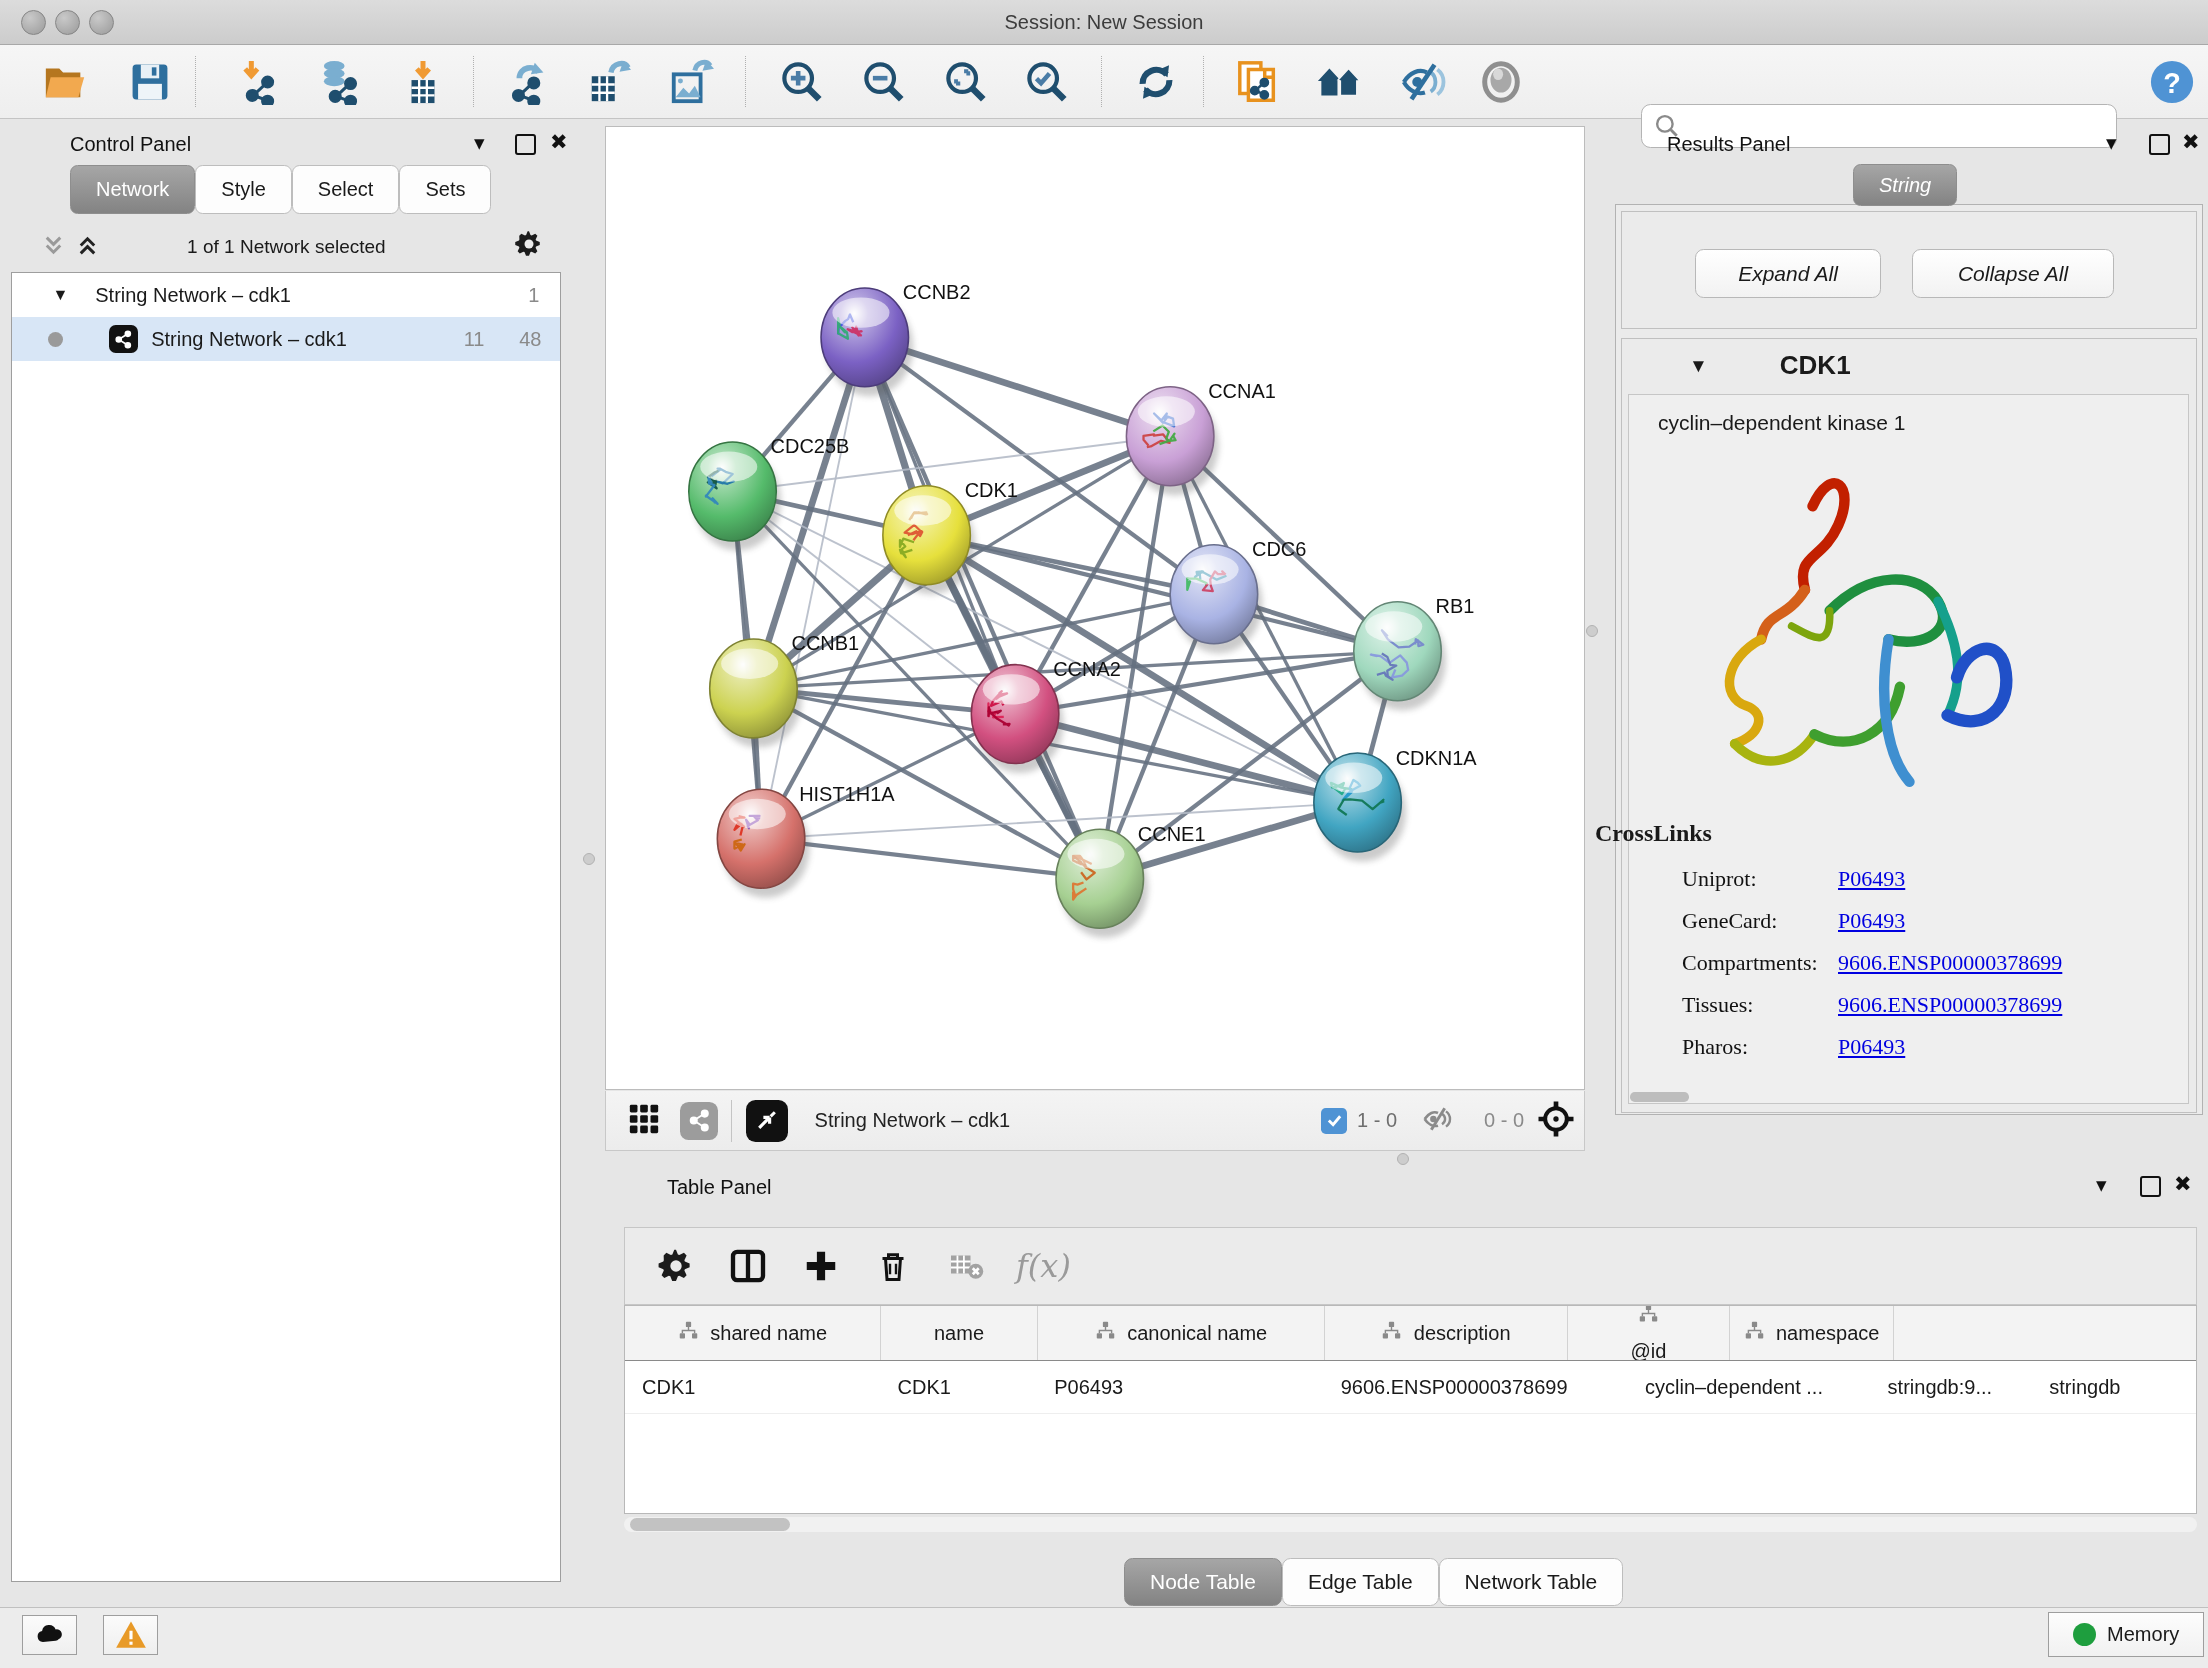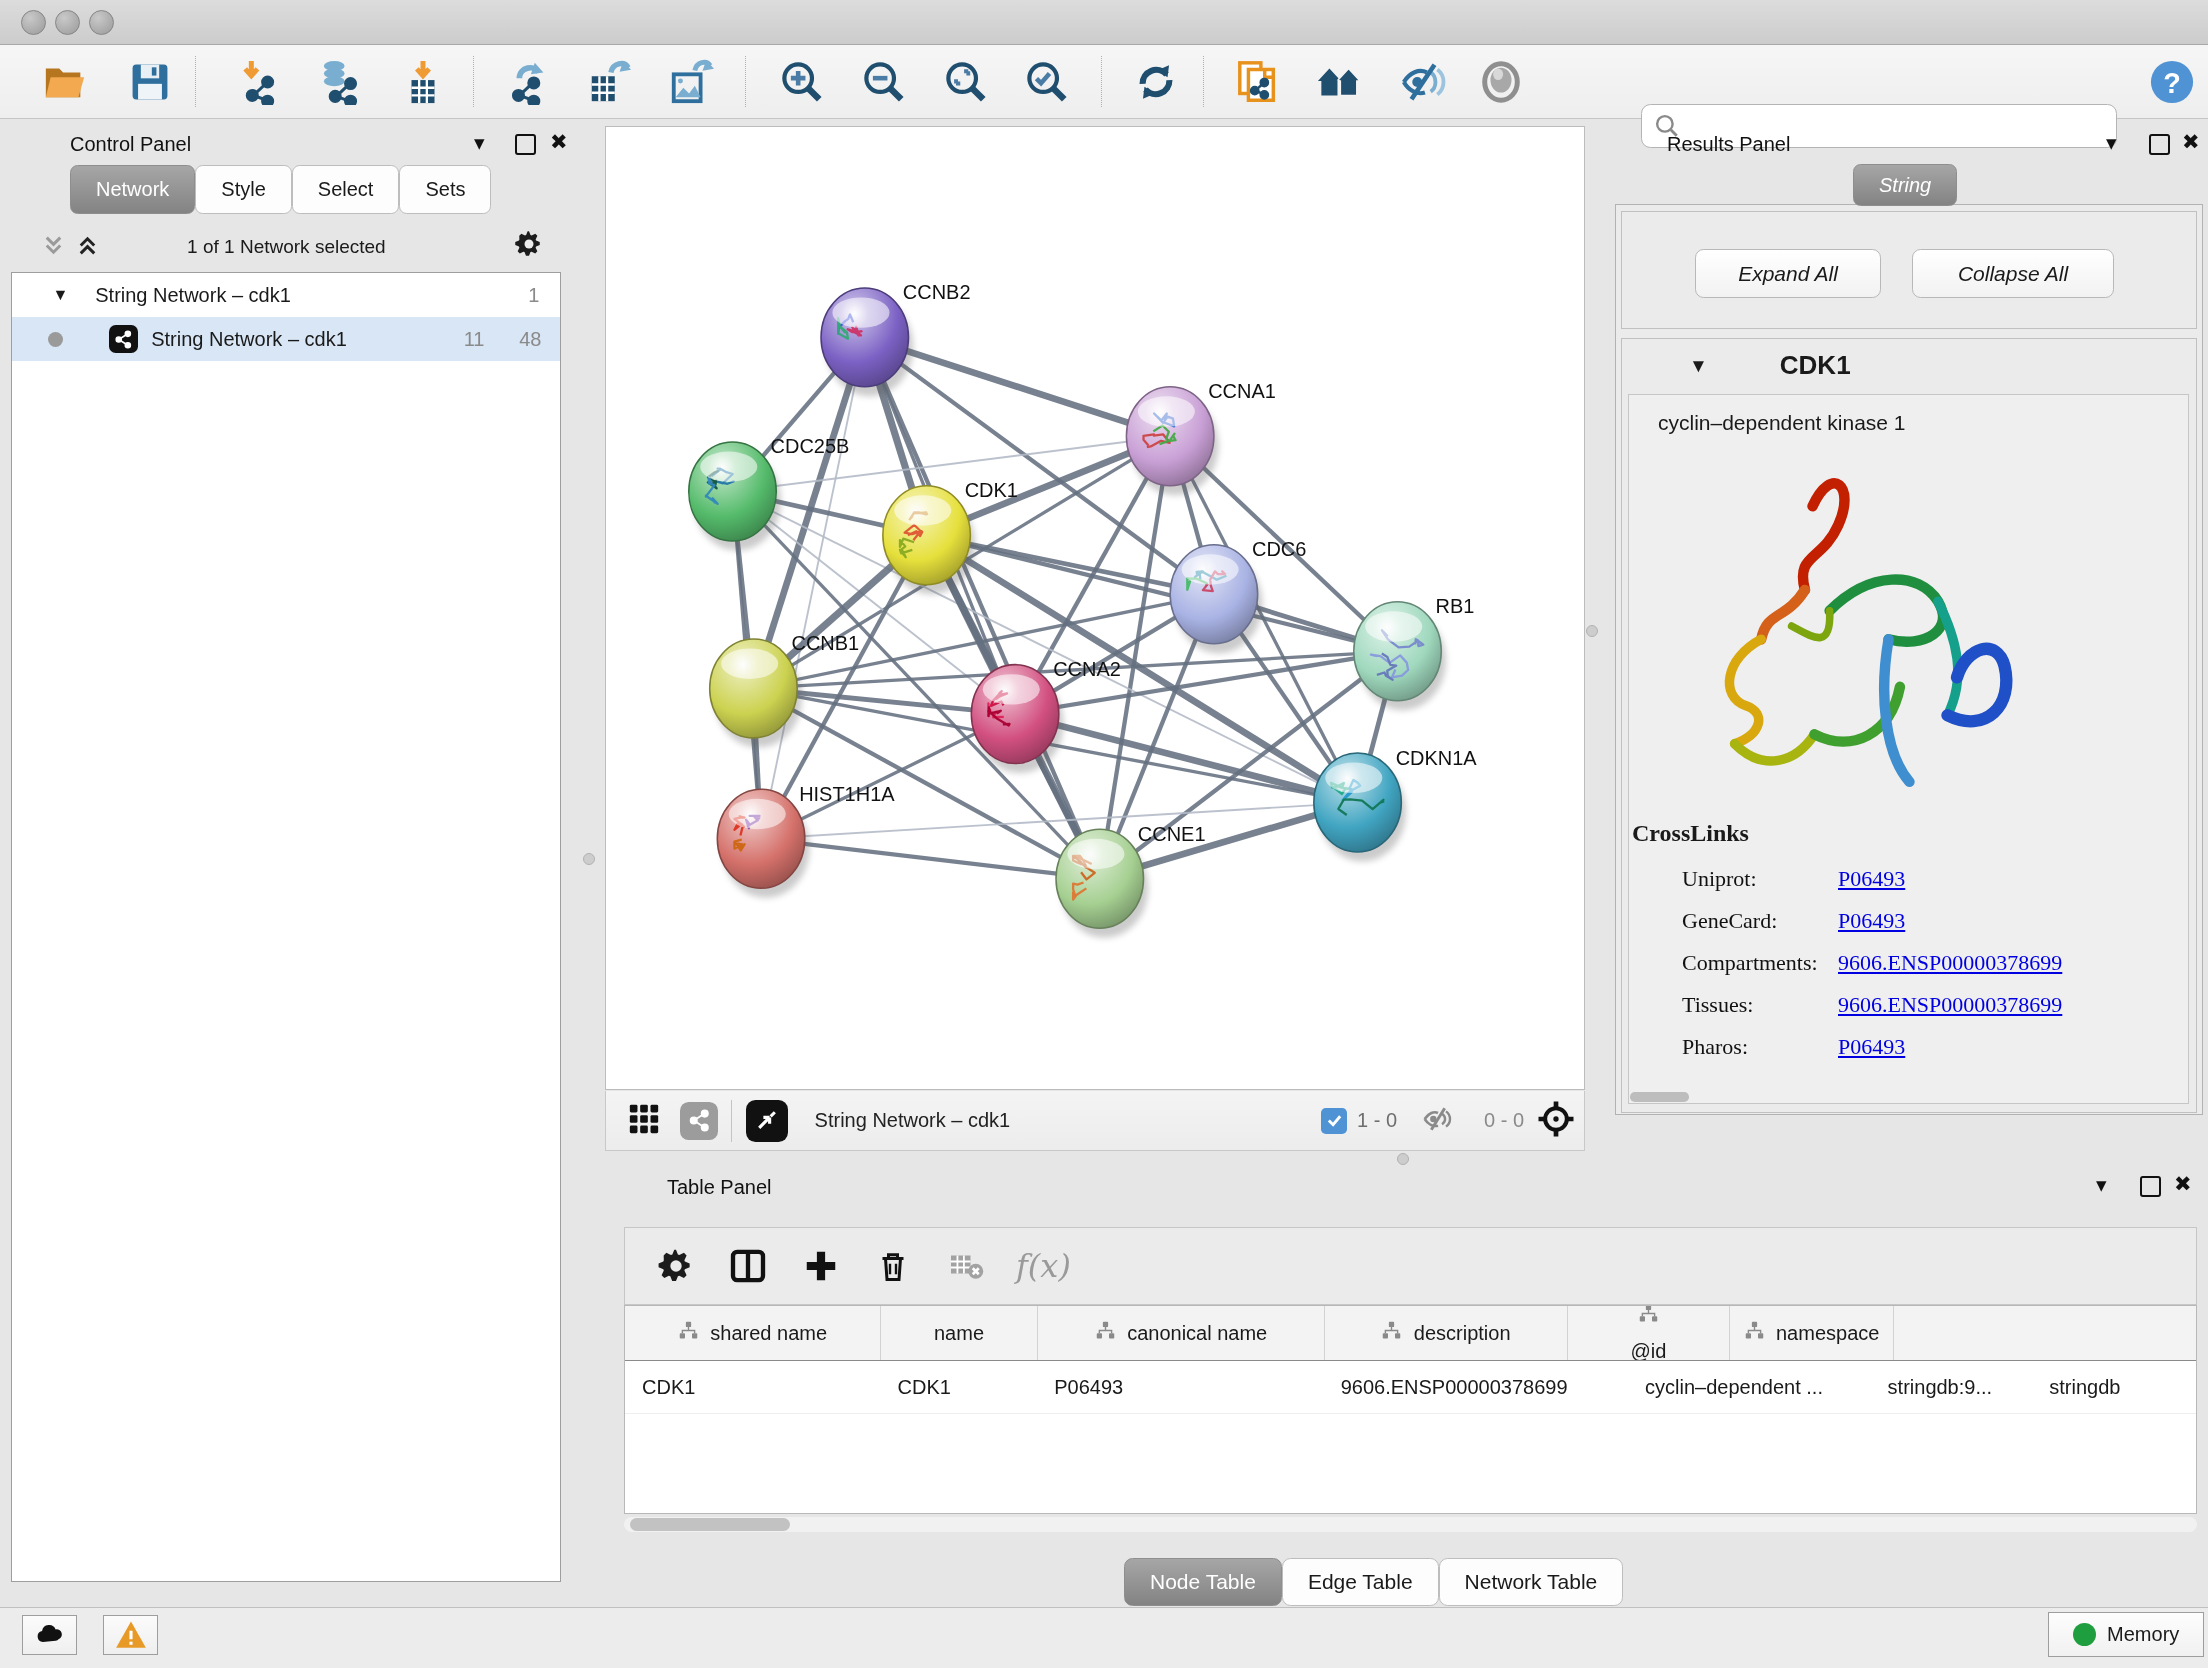--- a/index.html
+++ b/index.html
@@ -62,21 +62,21 @@
     border-radius:8.6px; font-size:21px; display:inline-flex; align-items:center; justify-content:center;font-style:italic; }
   #expand-all { left:1695px; width:186px; } #collapse-all { left:1912px; width:202px; }
   #rp-entry { left:1621px; top:338px; width:576px; height:775px; background:#ebebeb; border:1px solid #c0c0c0; }
   #rp-entry-head { left:1621px; top:338px; width:576px; height:55px; display:flex; align-items:center; }
   #rp-entry-name { font-size:26px; font-weight:bold; margin-left:72px; }
   #rp-entry-arrow { margin-left:68px; font-size:19px; }
   #rp-inner { left:1628px; top:394px; width:561px; height:710px; background:#efefef; border:1px solid #c6c6c6; }
   #rp-desc { left:1658px; top:411px; font-size:21px; }
   #protein-img { left:1670px; top:447px; }
   .serif { font-family:"Liberation Serif","DejaVu Serif",serif; }
-  #crosslinks-title { left:1632px; top:820px; font-size:24px; font-weight:bold;text-align:center; }
+  #crosslinks-title { left:1595px; top:820px; font-size:24px; font-weight:bold;text-align:center; }
   #crosslinks-rows { left:1682px; top:858px; width:495px; }
   .xl-row { height:42px; display:flex; align-items:center; font-size:22px; }
   .xl-label { width:156px; color:#111; }
   .xl-link { color:#0000e0; text-decoration:underline; }
   #rp-thumb { left:1630px; top:1092px; width:59px; height:9.5px; background:#bdbdbd; border-radius:4.8px; }
 
   
   #tp-title { left:624px; top:1176px; }
   #tp-ctl-arrow { left:2096px; top:1174px; } #tp-ctl-box { left:2140px; top:1176px; } #tp-ctl-close { left:2174px; top:1173px; }
   #tp-toolbar { left:624px; top:1227px; width:1573px; height:78px; background:#ebebeb;
@@ -102,20 +102,21 @@
     border:1.9px solid #9e9e9e; display:flex; align-items:center; justify-content:center; gap:11.4px; font-size:20px; }
   #memory-dot { width:23px; height:23px; border-radius:50%; }
 </style>
 </head>
 <body>
 
 <div id="titlebar" class="abs">
   <div class="traffic abs" style="left:21px"></div>
   <div class="traffic abs" style="left:55px"></div>
   <div class="traffic abs" style="left:89px"></div>
+  <div id="win-title" class="abs">Session: New Session</div>
 </div>
 
 <div id="toolbar" class="abs">
   <div class="tbi abs" style="left:41px">
     <svg width="46" height="46" viewBox="0 0 24 24">
         <path d="M2 5h7l2 2h9v13H2z" fill="#b5761f"></path>
         <path d="M4.5 9.5h17.5L19 20H2z" fill="#f2a94f"></path>
       </svg>
   </div>
   <div class="tbi abs" style="left:126px">

